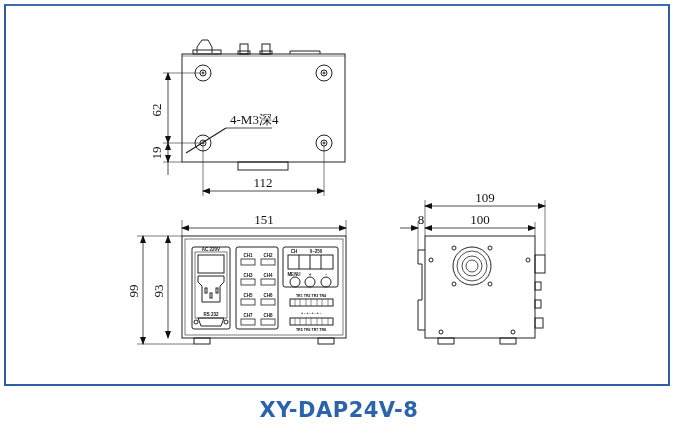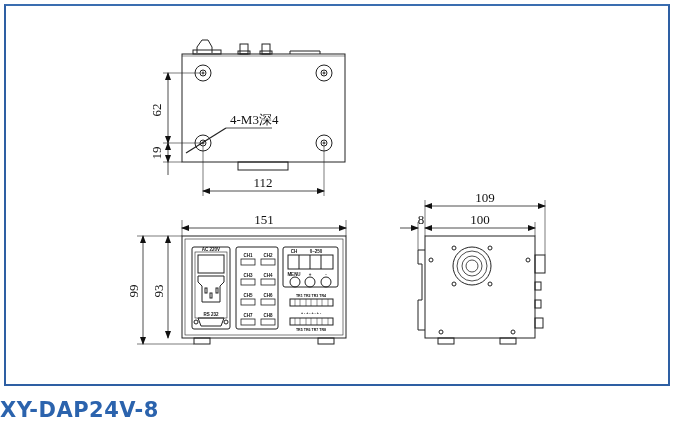--- a/index.html
+++ b/index.html
@@ -1,19 +1,19 @@
 <!DOCTYPE html>
 <html><head>
 <meta charset="utf-8">
 <style>
   html, body { margin:0; padding:0; background:#ffffff; }
   body { width:678px; height:444px; position:relative; overflow:hidden; font-family:"DejaVu Sans", sans-serif; }
   .frame { position:absolute; left:4px; top:4px; width:666px; height:382px; border:2px solid #2e5fa3; border-top-color:#3a6db0; box-sizing:border-box; background:#fff; }
   svg.drawing { position:absolute; left:0; top:0; }
-  .caption { position:absolute; left:0; width:678px; top:398px; font-family:"DejaVu Sans", sans-serif; font-weight:bold; font-size:21px; color:#2b63ad; letter-spacing:0.5px; }
+  .caption { position:absolute; left:0; width:678px; top:398px; text-align:center; font-family:"DejaVu Sans", sans-serif; font-weight:bold; font-size:21px; color:#2b63ad; letter-spacing:0.5px; }
   .dim { font-family:"Liberation Serif", serif; font-size:13px; fill:#111; }
   .lbl { font-family:"Liberation Sans", sans-serif; font-size:4.5px; fill:#111; font-weight:bold; }
 </style>
 </head>
 <body>
 
 <div class="frame"></div>
 
 <svg class="drawing" width="678" height="444" viewBox="0 0 678 444">
   <defs>

